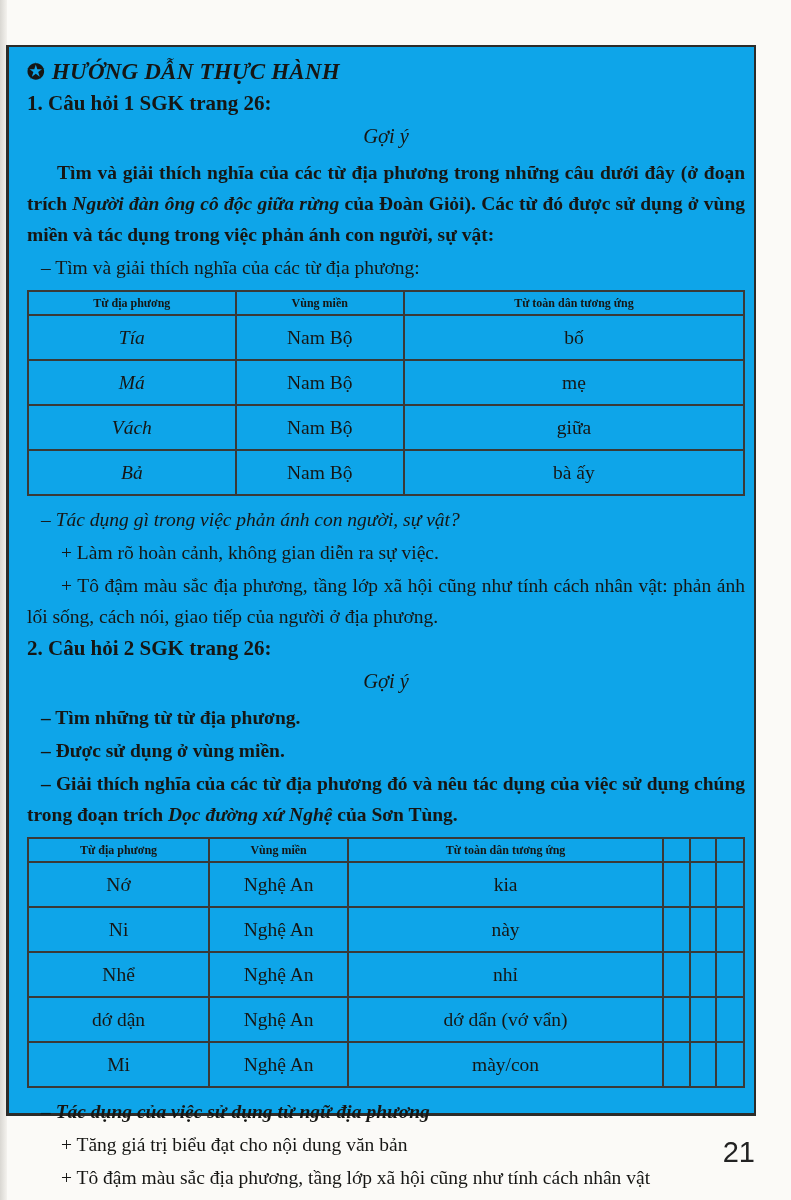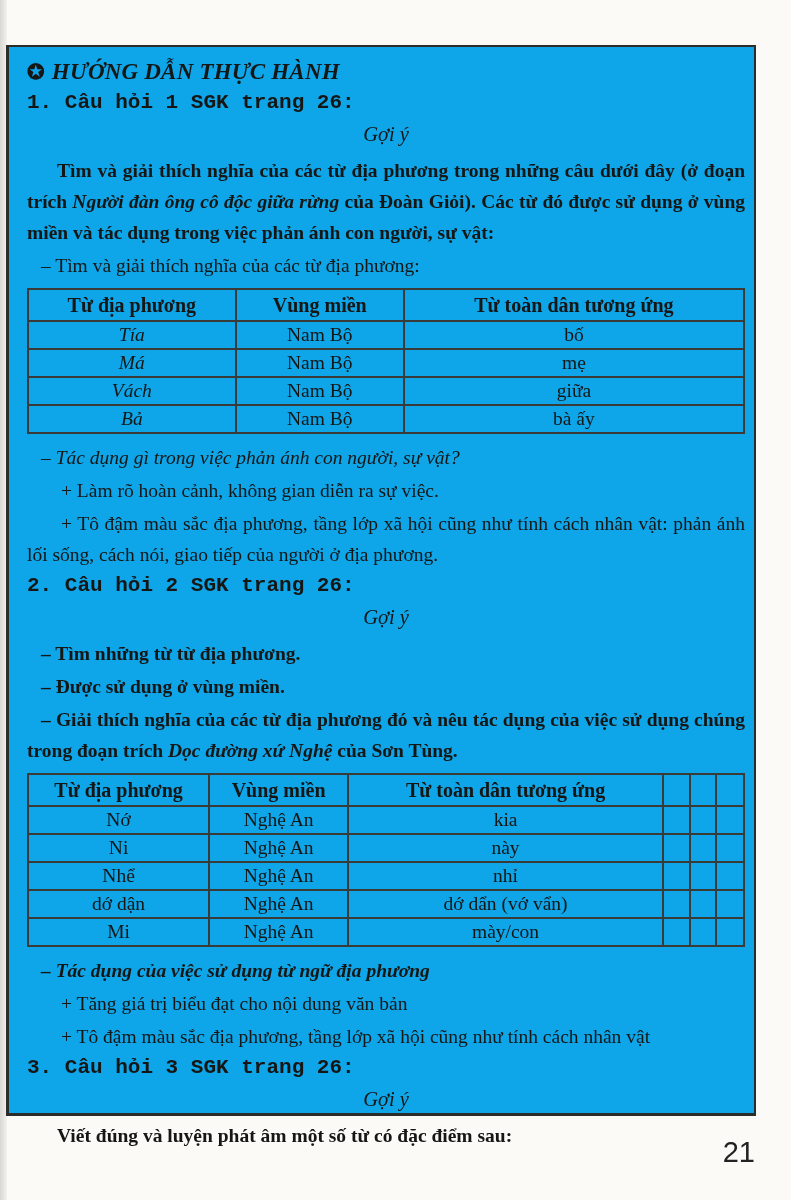--- a/index.html
+++ b/index.html
@@ -17,38 +17,38 @@
     background: linear-gradient(90deg, #d9d7d2, #f4f2ee);
   }
   .frame {
     position: absolute; left: 6px; top: 45px; width: 750px; height: 1071px;
     border: 2px solid #2c2c2a; border-left-width: 3px; border-bottom-width: 3px;
     background: #0ea5e9;
     padding: 10px 9px 0 18px;
   }
   .h1 { font-size: 23px; font-weight: bold; font-style: italic; margin: 2px 0 6px; letter-spacing: .2px; }
   .h1 .star { font-style: normal; font-size: 21px; margin-right: 7px; }
-  .qtitle { font-size: 21px; font-weight: bold; margin: 4px 0 2px; font-family: Liberation Mono, monospace; }
+  .qtitle { font-size: 21px; font-weight: bold; margin: 4px 0 2px; }
   .goiy { text-align: center; font-style: italic; font-size: 20.5px; margin: 9px 0 9px; }
   p { margin: 0 0 2px; font-size: 19.5px; line-height: 31px; }
   .j { text-align: justify; }
   .b { font-weight: bold; }
   .i { font-style: italic; }
   .bi { font-weight: bold; font-style: italic; }
   .ind30 { text-indent: 30px; }
   .ind14 { text-indent: 14px; }
   .plus { text-indent: 34px; }
   table { border-collapse: collapse; width: 100%; margin: 7px 0 8px; table-layout: fixed; }
   th, td {
     border: 2px solid #39393б;
     border: 2px solid #3a3a37;
-    text-align: center; font-size: 19.5px; height: 28px; padding: 1px 3px;
+    text-align: center; font-size: 19.5px; height: 45px; padding: 1px 3px;
     overflow: hidden; white-space: nowrap;
   }
-  th { font-weight: bold; font-size: 20px; height: 32px; }
+  th { font-weight: bold; font-size: 12px; height: 24px; }
   .t1 tbody td:first-child { font-style: italic; }
   .page-num {
     position: absolute; right: 36px; top: 1136px;
     font-family: "Liberation Sans", "DejaVu Sans", sans-serif;
     font-size: 29px; color: #222;
   }
 </style>
 </head>
 <body>
 

